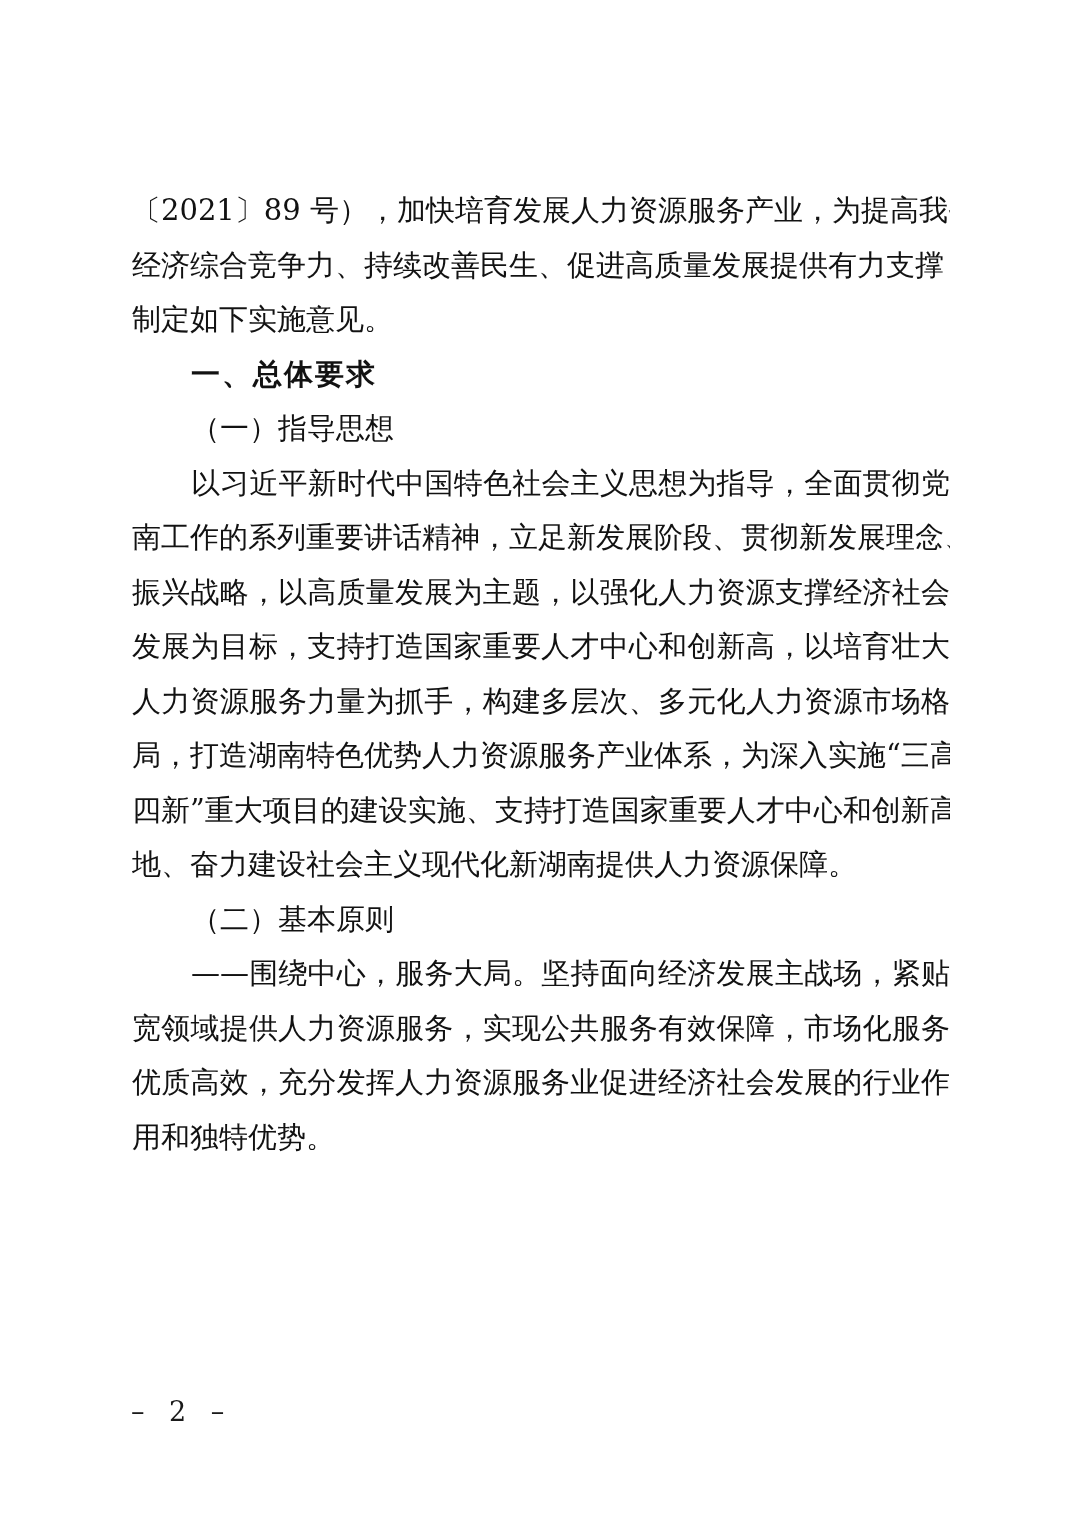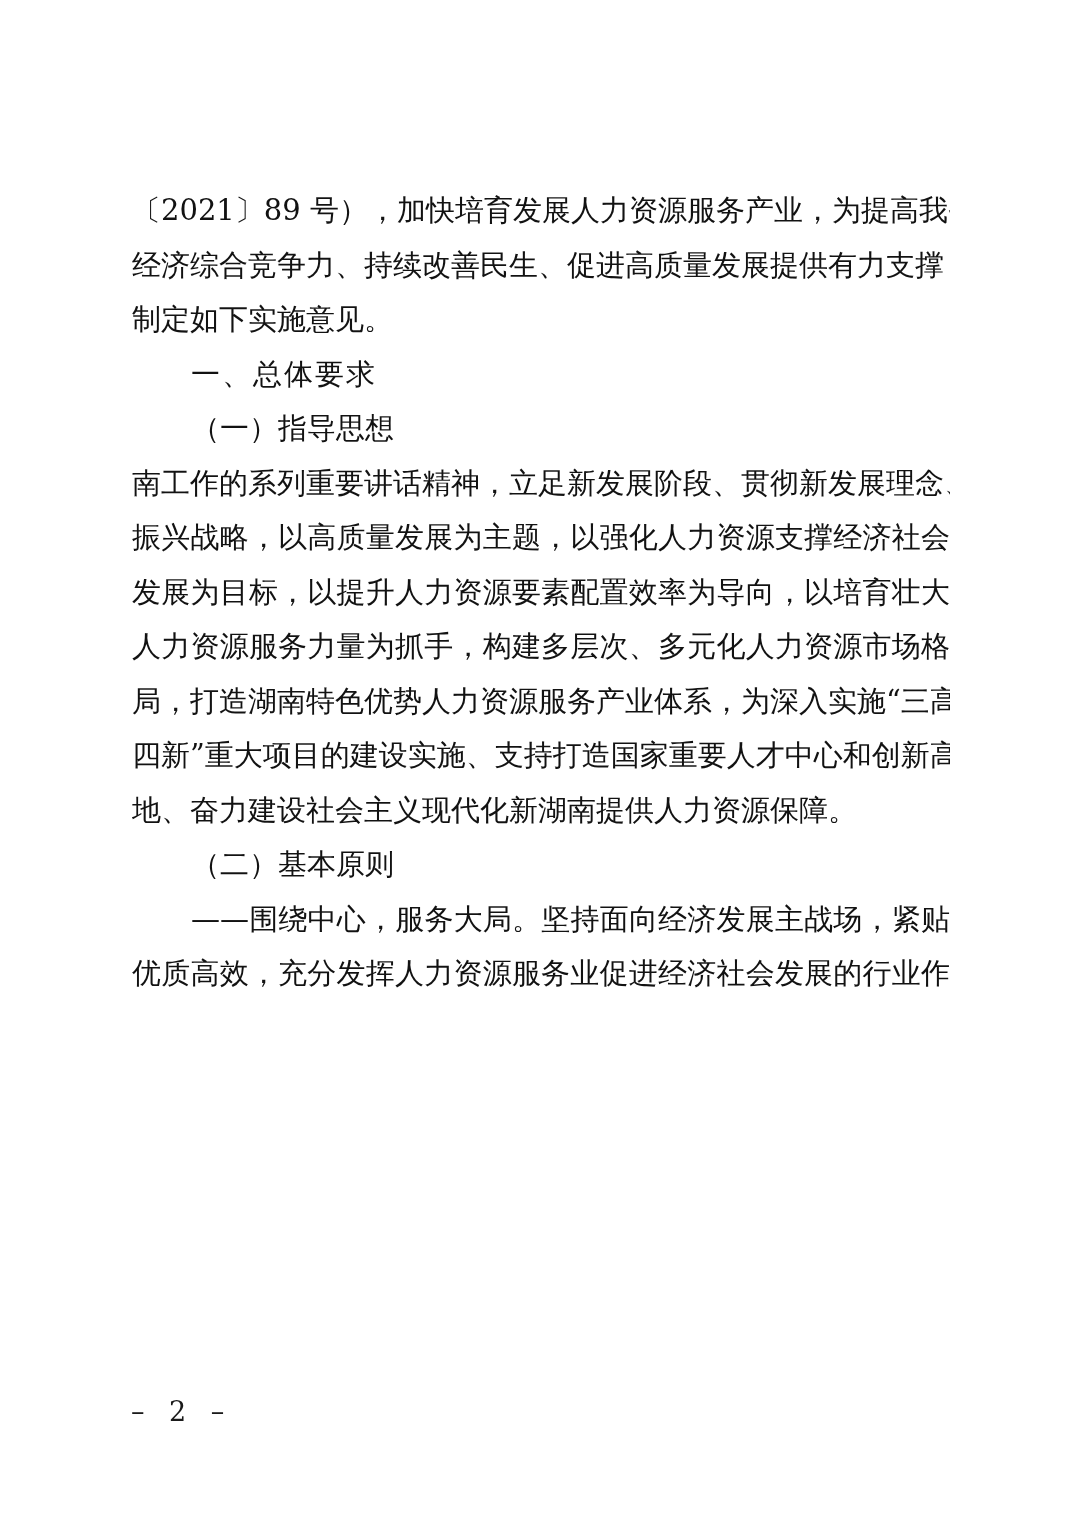--- a/index.html
+++ b/index.html
@@ -33,21 +33,21 @@
   }
   .line.last {
     text-align: left;
     text-align-last: left;
   }
   .line.indent {
     text-indent: 59px;
   }
   .block.heading1 .line {
     font-family: "DejaVu Sans", "Liberation Sans", sans-serif;
-    font-weight: 400;
+    font-weight: 700;
     text-align: center;
     text-align-last: left;
     letter-spacing: 2px;
   }
   .block.heading2 .line {
     font-weight: 400;
     text-align: left;
     text-align-last: left;
   }
   .page-footer {
@@ -69,30 +69,33 @@
       <div class="line">经济综合竞争力、持续改善民生、促进高质量发展提供有力支撑，</div>
       <div class="line last">制定如下实施意见。</div>
     </div>
     <div class="block heading1">
       <div class="line last indent">一、总体要求</div>
     </div>
     <div class="block heading2">
       <div class="line last indent">（一）指导思想</div>
     </div>
     <div class="block paragraph">
+      <div class="line indent">以习近平新时代中国特色社会主义思想为指导，全面贯彻党</div>
       <div class="line">南工作的系列重要讲话精神，立足新发展阶段、贯彻新发展理念、</div>
       <div class="line">振兴战略，以高质量发展为主题，以强化人力资源支撑经济社会</div>
-      <div class="line">发展为目标，以提升人力资源要素配置效率为导向，以培育壮大</div>
+      <div class="line">发展为目标，支持打造国家重要人才中心和创新高，以培育壮大</div>
       <div class="line">人力资源服务力量为抓手，构建多层次、多元化人力资源市场格</div>
       <div class="line">局，打造湖南特色优势人力资源服务产业体系，为深入实施“三高</div>
       <div class="line">四新”重大项目的建设实施、支持打造国家重要人才中心和创新高</div>
       <div class="line last">地、奋力建设社会主义现代化新湖南提供人力资源保障。</div>
     </div>
     <div class="block heading2">
       <div class="line last indent">（二）基本原则</div>
     </div>
     <div class="block paragraph">
       <div class="line indent">——围绕中心，服务大局。坚持面向经济发展主战场，紧贴</div>
+      <div class="line">宽领域提供人力资源服务，实现公共服务有效保障，市场化服务</div>
       <div class="line">优质高效，充分发挥人力资源服务业促进经济社会发展的行业作</div>
+      <div class="line last">用和独特优势。</div>
     </div>
   </div>
 
 <div class="page-footer">– 2 –</div>
 
 </body></html>

